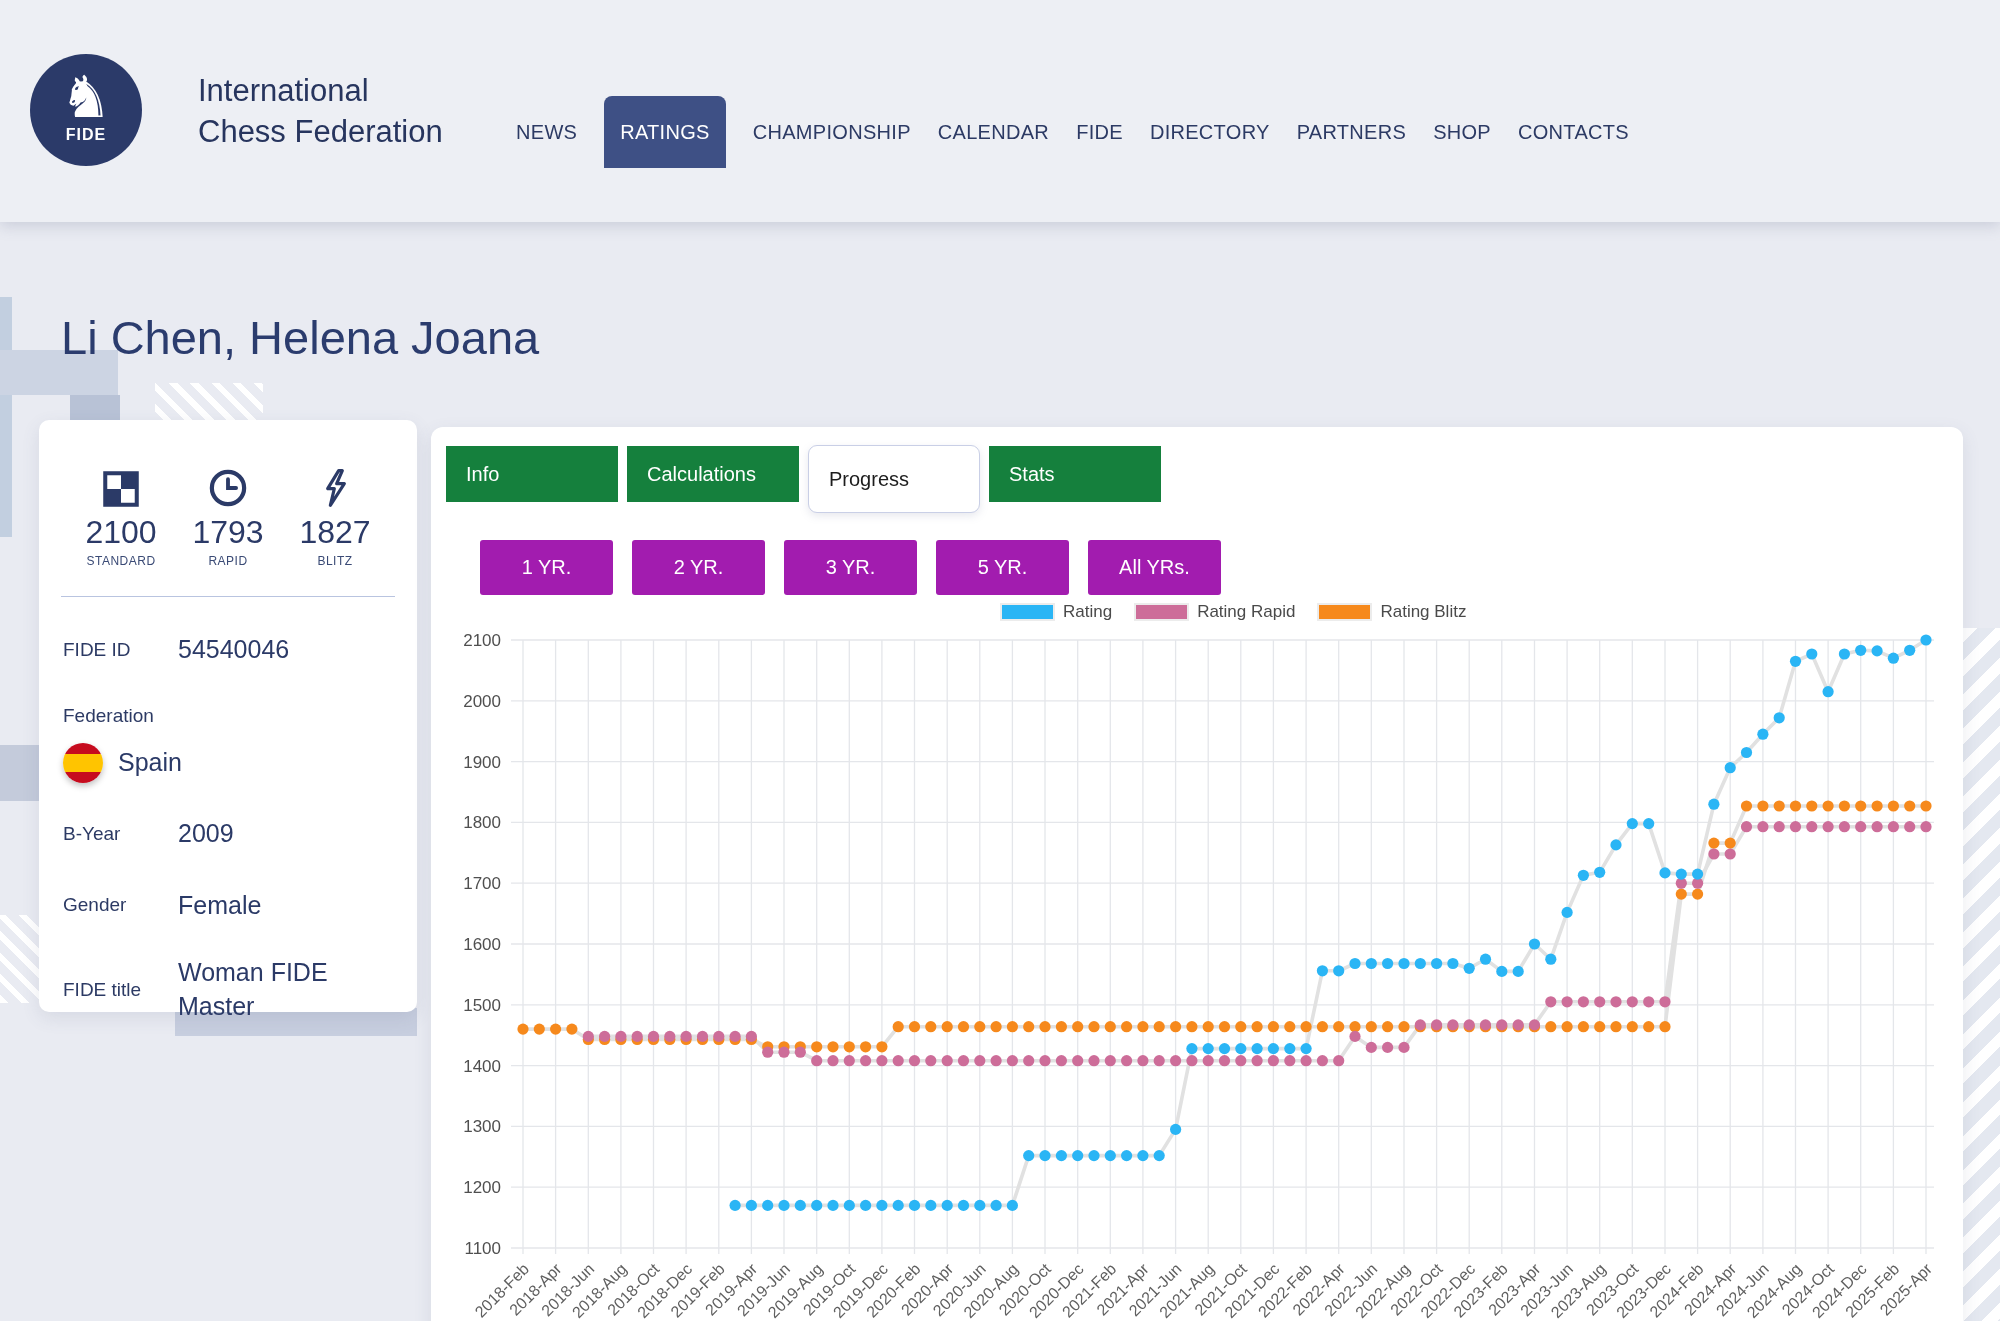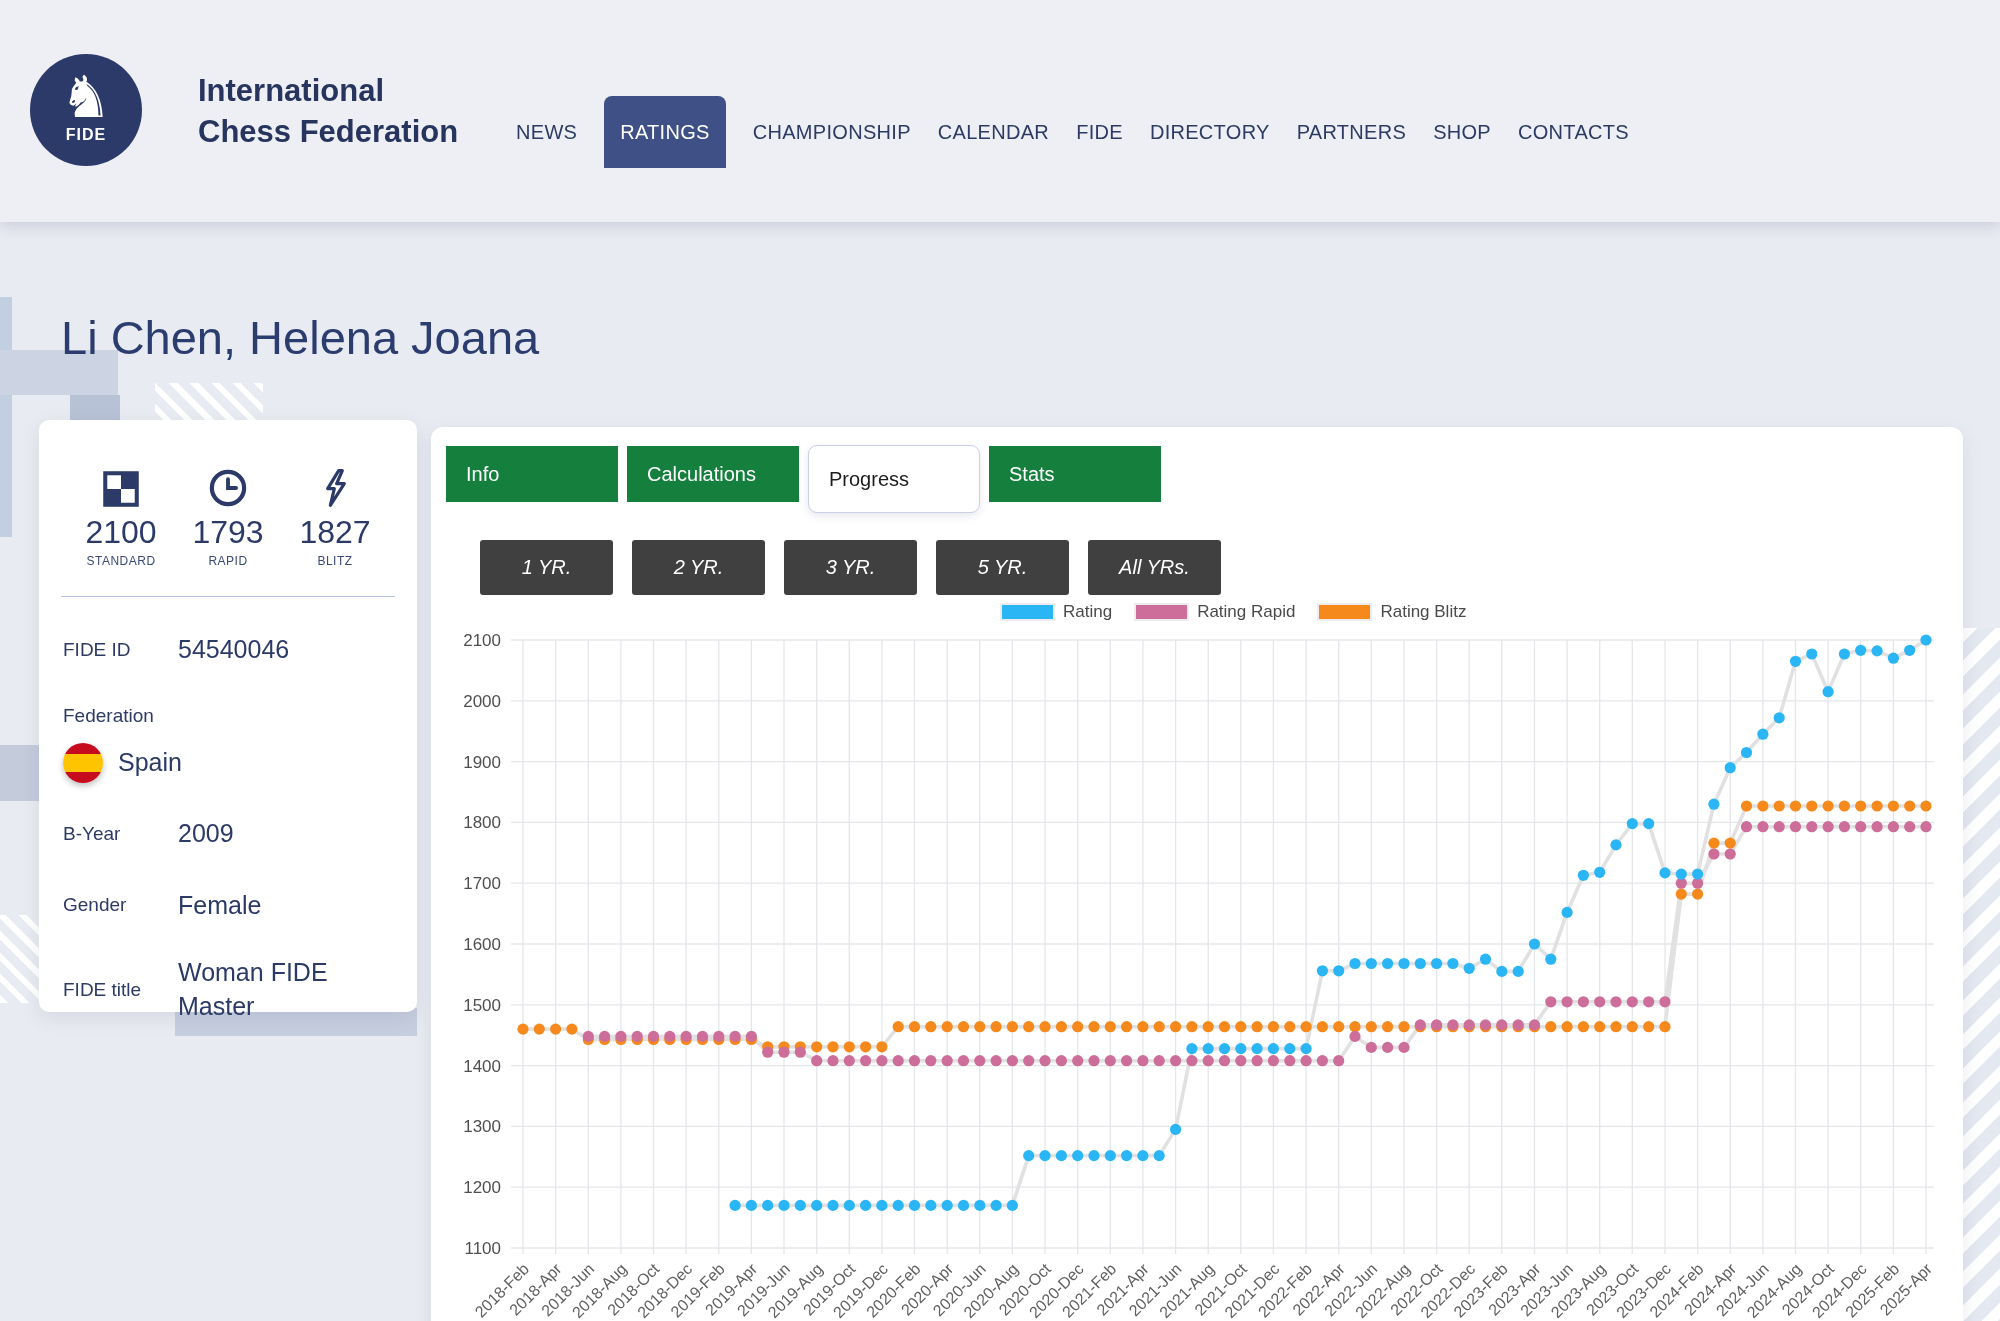--- a/index.html
+++ b/index.html
@@ -6,21 +6,21 @@
   .page{position:relative;width:2000px;height:1321px;overflow:hidden;
         background:#e9ebf2;font-family:"Liberation Sans",sans-serif;
         -webkit-font-smoothing:antialiased;}
   
   .header{position:absolute;left:0;top:0;width:2000px;height:222px;background:#edeff4;
           box-shadow:0 4px 14px rgba(90,100,130,.22);z-index:5;}
   .logo-circle{position:absolute;left:30px;top:54px;width:112px;height:112px;border-radius:50%;
           background:#2b3a69;display:flex;flex-direction:column;align-items:center;justify-content:center;}
   .logo-knight{color:#fff;font-size:58px;line-height:54px;margin-top:-6px;}
   .logo-word{color:#fff;font-size:16px;font-weight:bold;letter-spacing:1px;margin-top:2px;}
-  .brand{position:absolute;left:198px;top:70px;color:#27355e;font-size:31px;line-height:41px;font-weight:700;}
+  .brand{position:absolute;left:198px;top:70px;color:#27355e;font-size:31px;line-height:41px;font-weight:400;}
   .nav{position:absolute;left:516px;top:96px;height:72px;display:flex;align-items:center;gap:27px;}
   .nav-item{color:#2c3a64;font-size:20px;font-weight:500;letter-spacing:.3px;white-space:nowrap;cursor:pointer;}
   .nav-item.active{background:#3e5085;color:#fff;height:72px;display:flex;align-items:center;
           padding:0 16px;border-radius:8px 8px 0 0;}
   .subnav{position:absolute;left:508px;top:175px;display:flex;gap:26px;z-index:6;}
   .subnav-item{background:#c7cddd;color:#2c3a64;font-size:20px;height:44px;display:flex;align-items:center;
           padding:0 15px;border-radius:8px;box-shadow:0 2px 4px rgba(60,70,100,.25);cursor:pointer;white-space:nowrap;}
   
   .deco{position:absolute;z-index:1;}
   .stripes-a{background:repeating-linear-gradient(45deg,#ffffff 0 6px,rgba(255,255,255,0) 6px 15px);}
@@ -48,22 +48,22 @@
   .fed-name{font-size:25px;color:#2b3a67;margin-left:15px;}
   
   .chart-card{position:absolute;left:431px;top:427px;width:1532px;height:940px;background:#fff;
           border-radius:12px;box-shadow:0 6px 18px rgba(80,90,120,.12);z-index:3;}
   .tabs-row{position:absolute;left:446px;top:446px;display:flex;gap:9px;z-index:4;}
   .tab{width:172px;height:56px;background:#15803d;color:#fff;font-size:20px;display:flex;align-items:center;
           padding-left:20px;box-sizing:border-box;border-radius:0;cursor:pointer;}
   .tab.active{background:#fff;color:#1d1d1d;border:1.5px solid #c9cfe6;border-radius:9px;height:68px;margin-top:-1px;
           box-shadow:0 3px 8px rgba(120,130,160,.18);}
   .range-row{position:absolute;left:480px;top:540px;display:flex;gap:19px;z-index:4;}
-  .range-btn{width:133px;height:55px;background:#404040;color:#fff;font-size:20px;display:flex;
-          align-items:center;justify-content:center;border-radius:3px;cursor:pointer;font-style:italic;}
+  .range-btn{width:133px;height:55px;background:#a21caf;color:#fff;font-size:20px;display:flex;
+          align-items:center;justify-content:center;border-radius:3px;cursor:pointer;}
   .legend{position:absolute;left:1000px;top:602px;display:flex;align-items:flex-start;gap:22px;z-index:4;}
   .legend-item{display:flex;align-items:center;gap:8px;cursor:pointer;}
   .swatch{width:55px;height:18px;border:2px solid #ececec;box-sizing:border-box;}
   .legend-label{font-size:17px;color:#4a4a4a;}
   .chart-svg{position:absolute;left:430px;top:596px;z-index:3;}
 </style>
 </head>
 <body>
 
 <div class="page">

